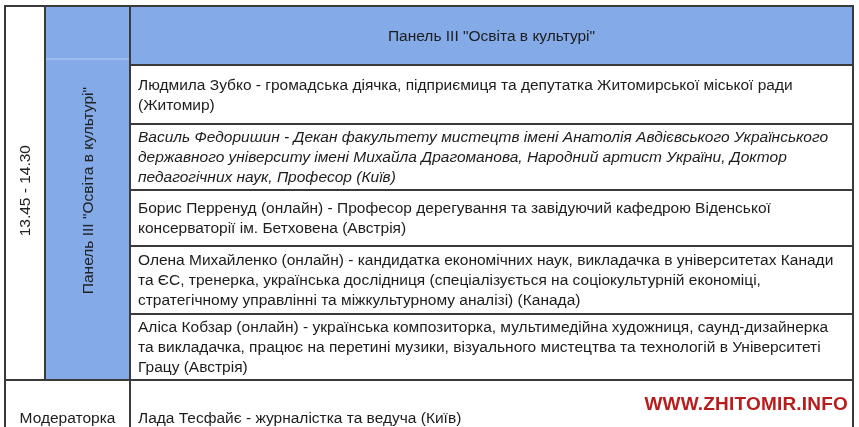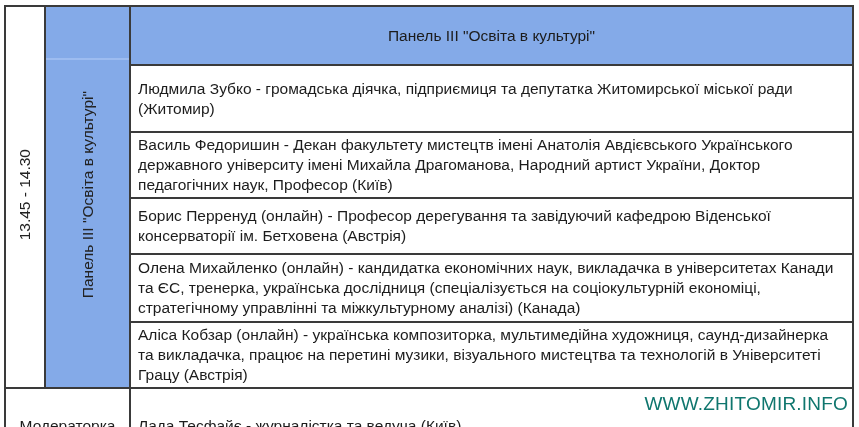--- a/index.html
+++ b/index.html
@@ -40,44 +40,44 @@
   }
   .vert-cell { text-align: center; padding: 2px 0; }
   .vert-text {
     display: inline-block;
     writing-mode: vertical-rl;
     transform: rotate(180deg);
     white-space: nowrap;
     font-size: 15.5px;
     color: #222222;
   }
-  .r1 { height: 67px; margin-top: 36px; }
-  .r2 { height: 63px; }
+  .r1 { height: 59px; margin-top: 36px; }
+  .r2 { height: 63px; font-style: italic; }
   .r3 { height: 56px; }
   .r4 { height: 68px; }
   .r5 { height: 66px; }
   .row-moderator td { height: 70px; }
   .moderator-label { text-align: center; }
   .panel-divider {
     position: absolute;
     left: 46px;
     top: 58px;
     width: 83px;
     height: 2px;
     background: #9dbcf0;
     pointer-events: none;
   }
   .watermark {
     position: absolute;
     right: 9px;
     top: 392px;
     font-size: 19px;
-    font-weight: normal;
+    font-weight: bold;
     letter-spacing: 0.2px;
-    color: #0f766e;
+    color: #b91c1c;
     background: #ffffff;
     padding: 1px 2px;
   }
 </style>
 </head>
 <body>
 
 <div class="canvas">
 
   <table class="program">

